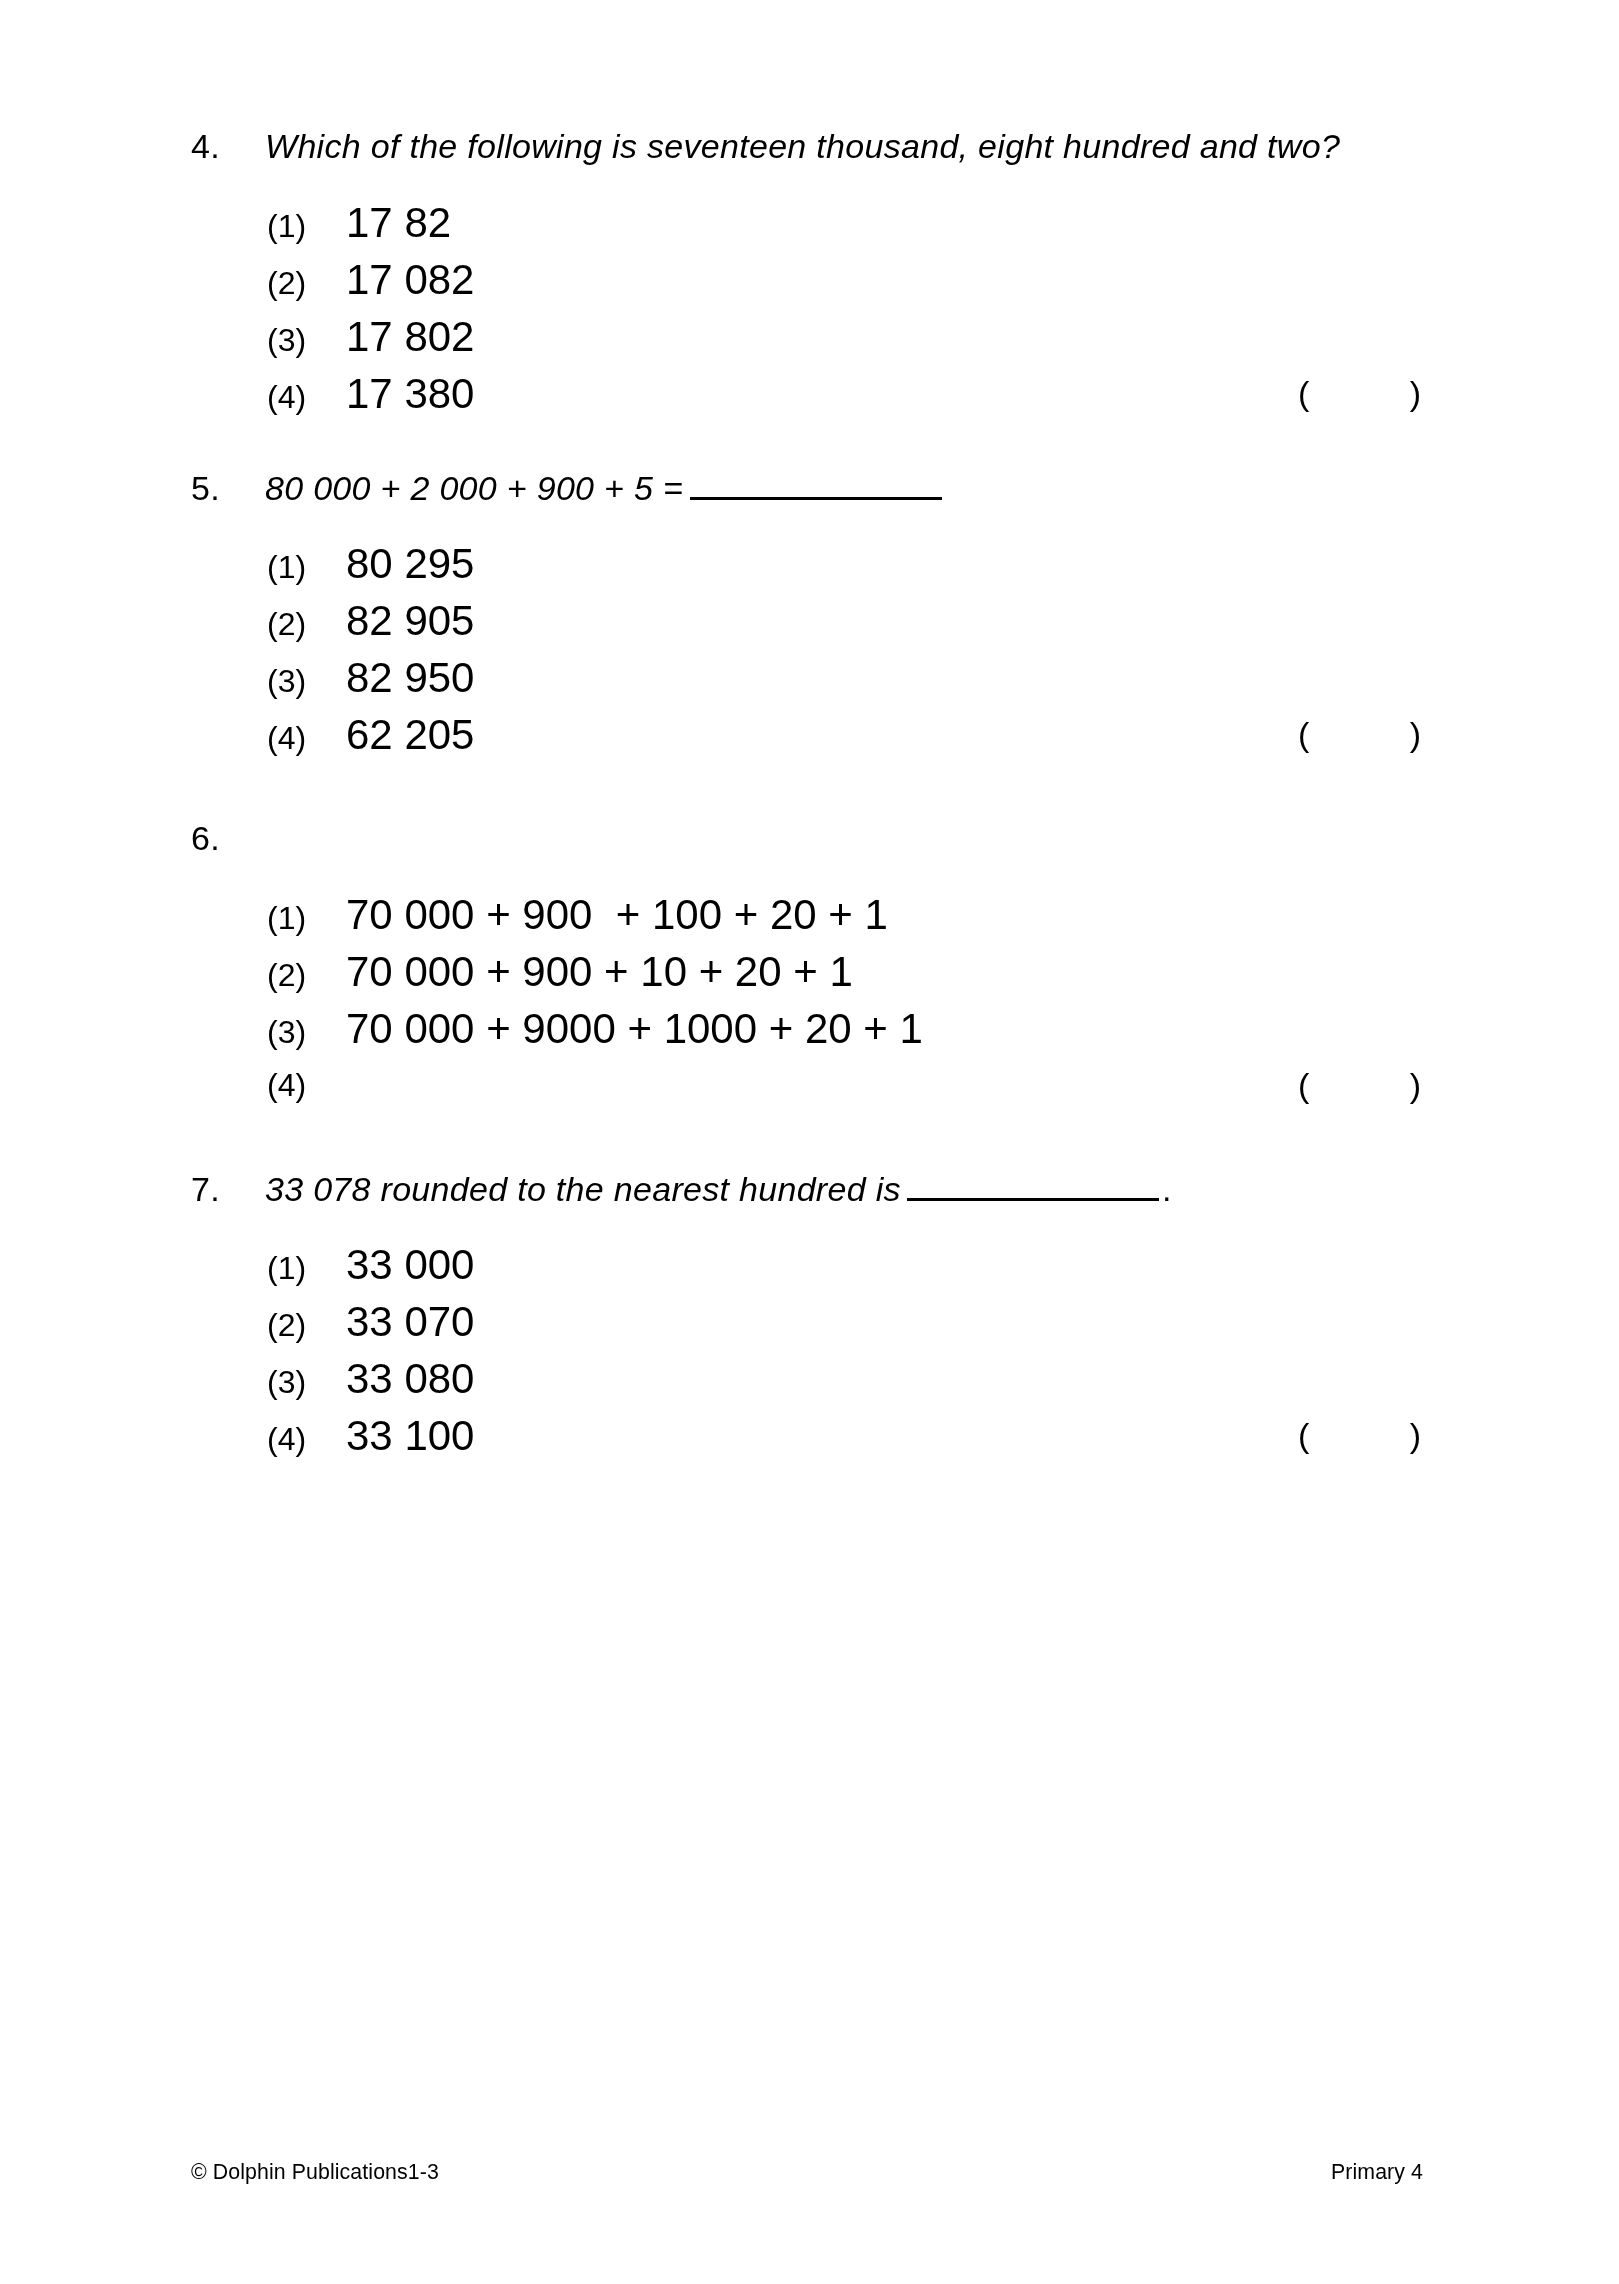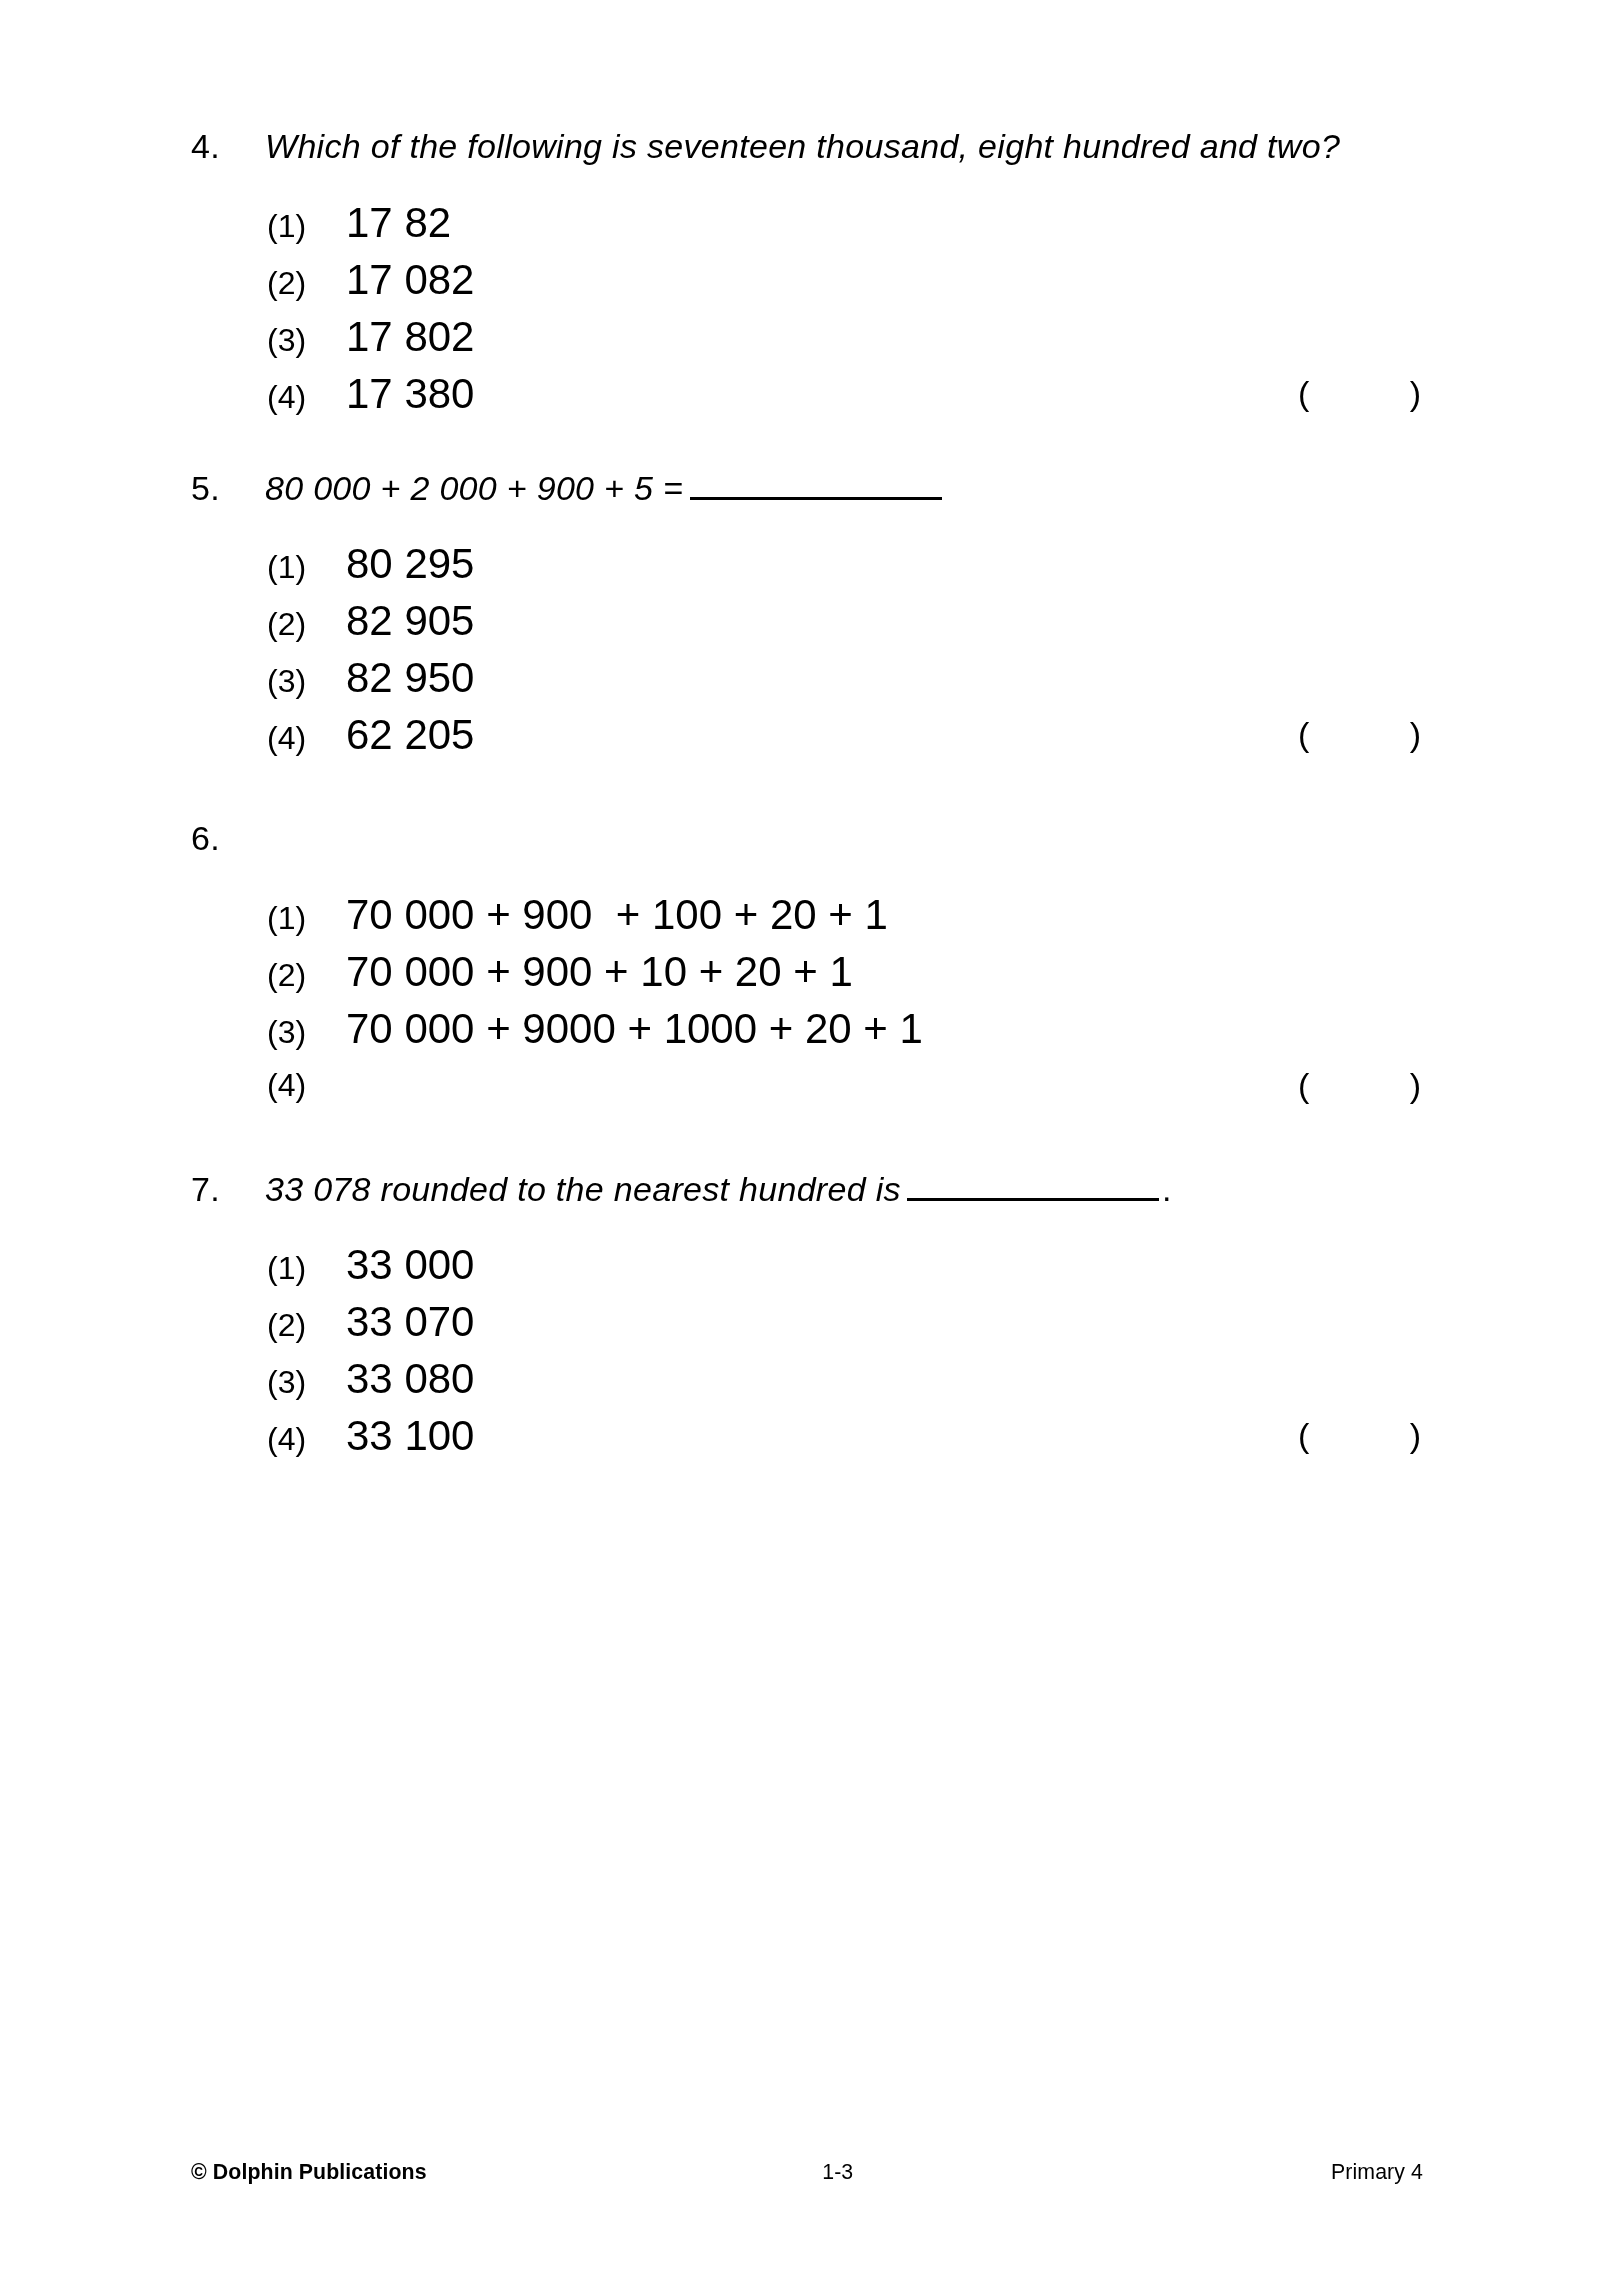--- a/index.html
+++ b/index.html
@@ -118,22 +118,22 @@
   .footer {
     position: absolute;
     left: 191px;
     top: 2160px;
     width: 1232px;
     display: flex;
     align-items: baseline;
     font-size: 21.3px;
     letter-spacing: 0.1px;
   }
-  .footer-left   { flex: 0 0 auto; font-weight: bold; }
-  .footer-center { flex: 1 1 auto; text-align: center; padding-right: 82px;}
+  .footer-left   { flex: 0 0 auto; }
+  .footer-center { flex: 1 1 auto; text-align: left; padding-right: 82px;}
   .footer-right  { flex: 0 0 auto; }
 </style>
 </head>
 <body>
 
 <div class="page">
 
   <div class="content">
 
     <div class="question-block">

